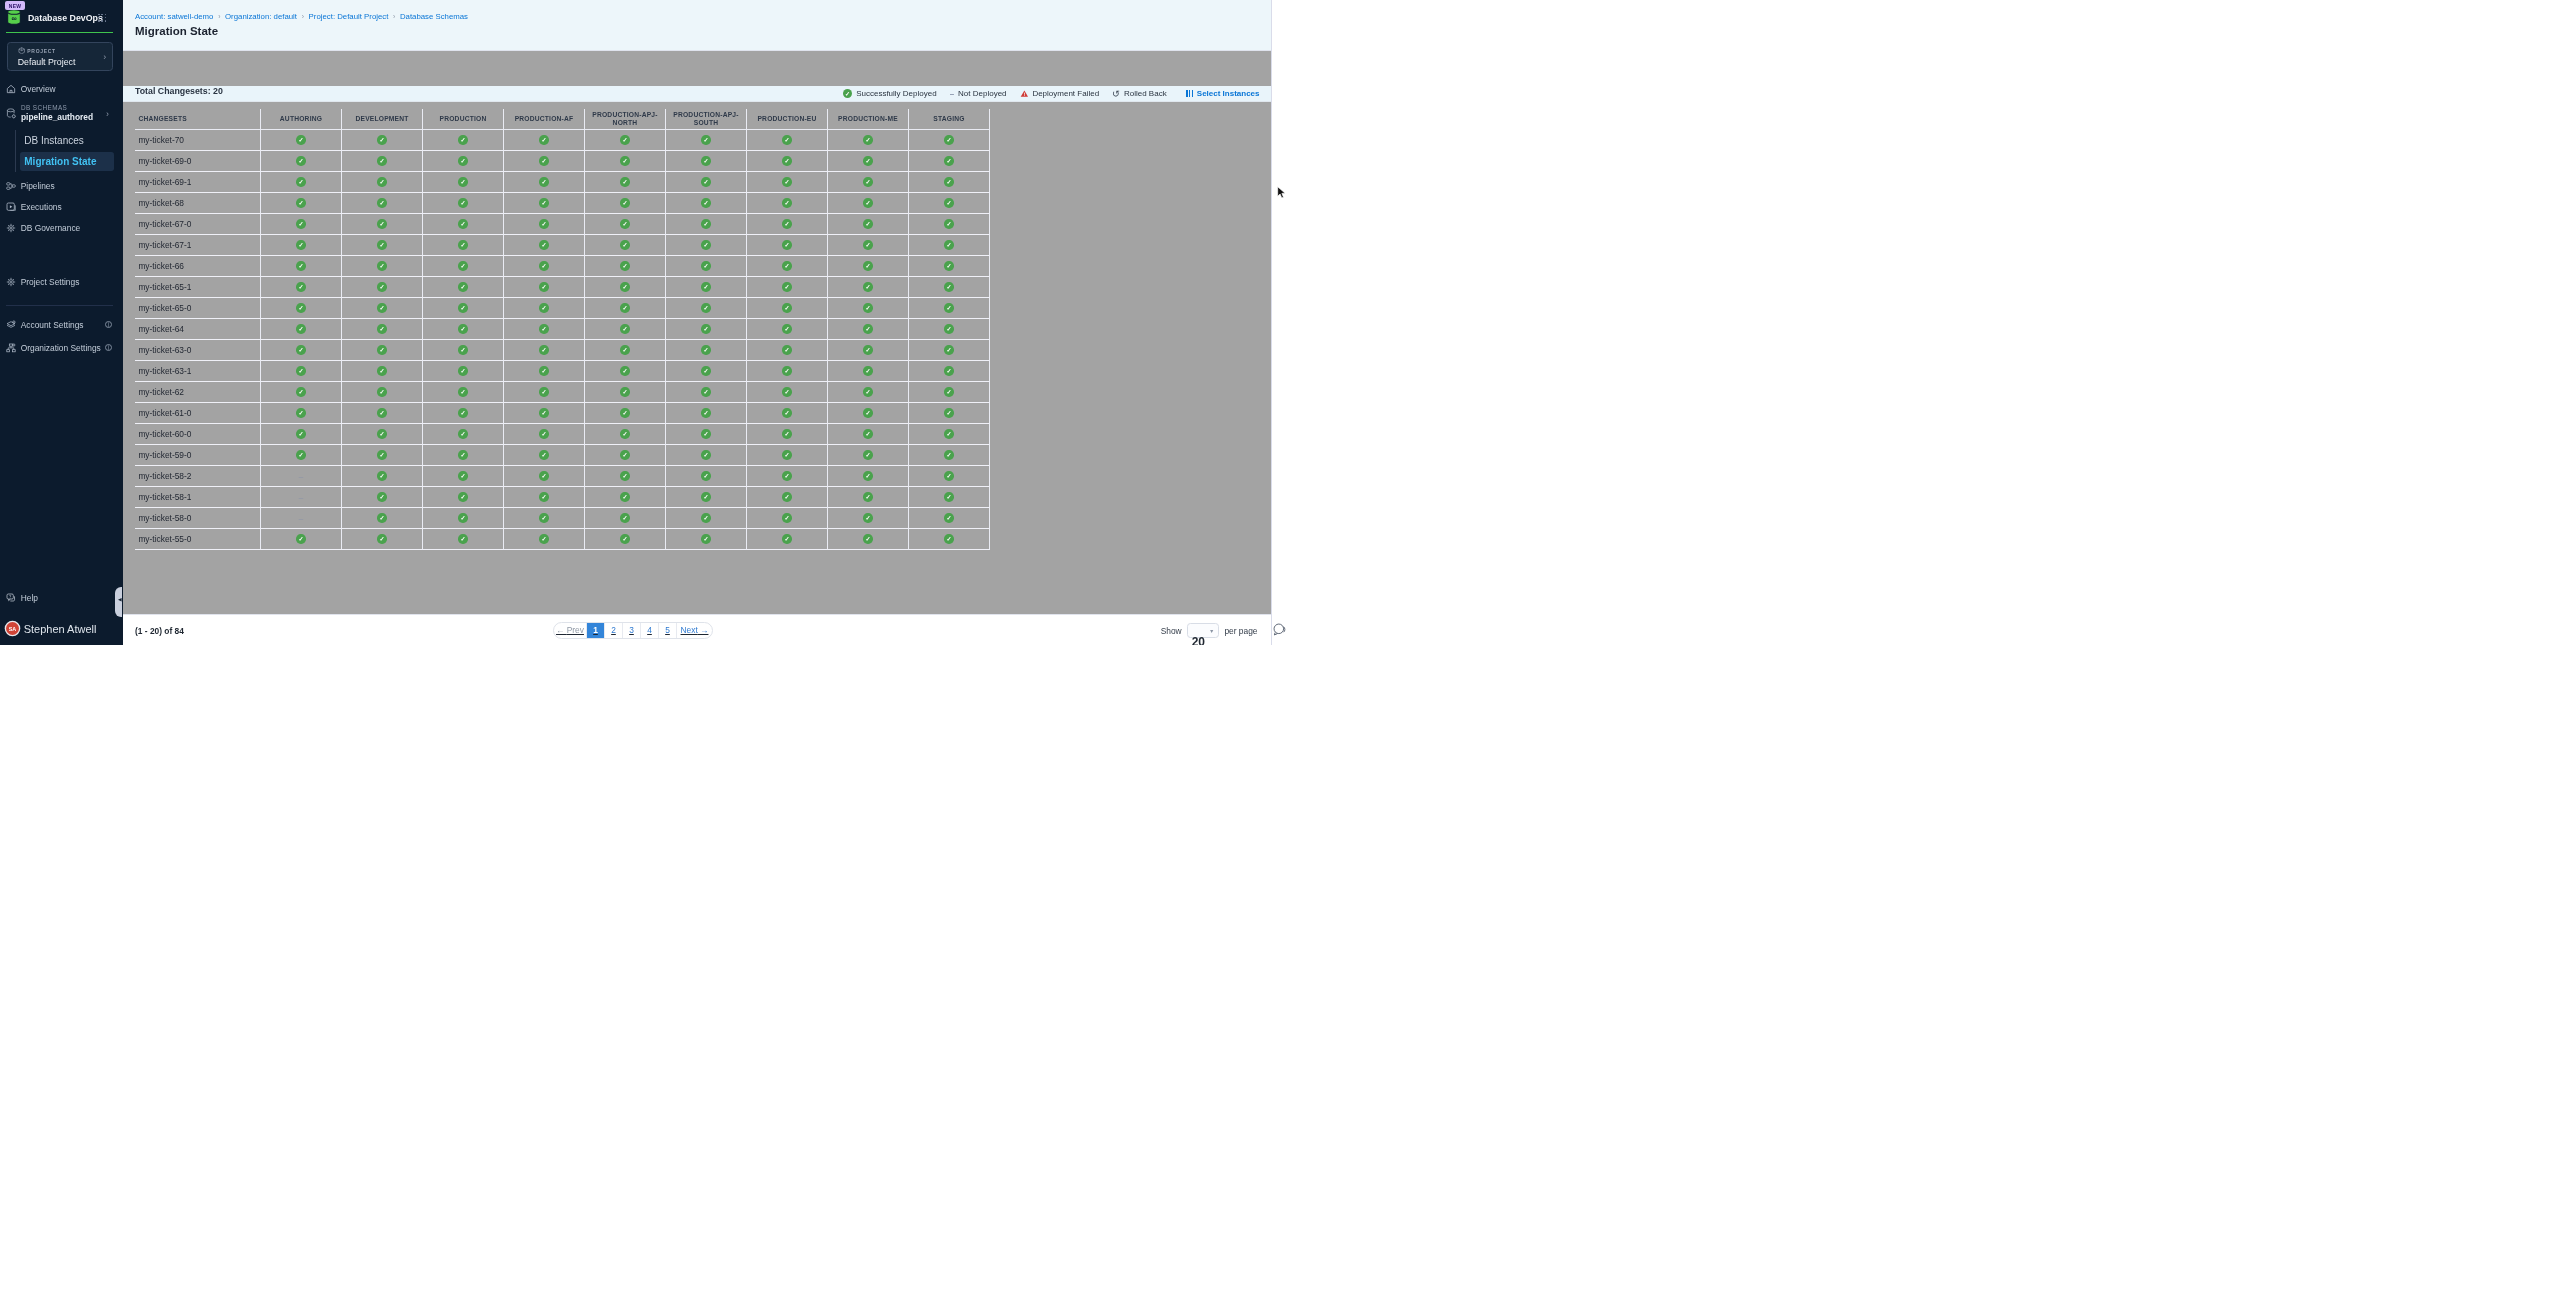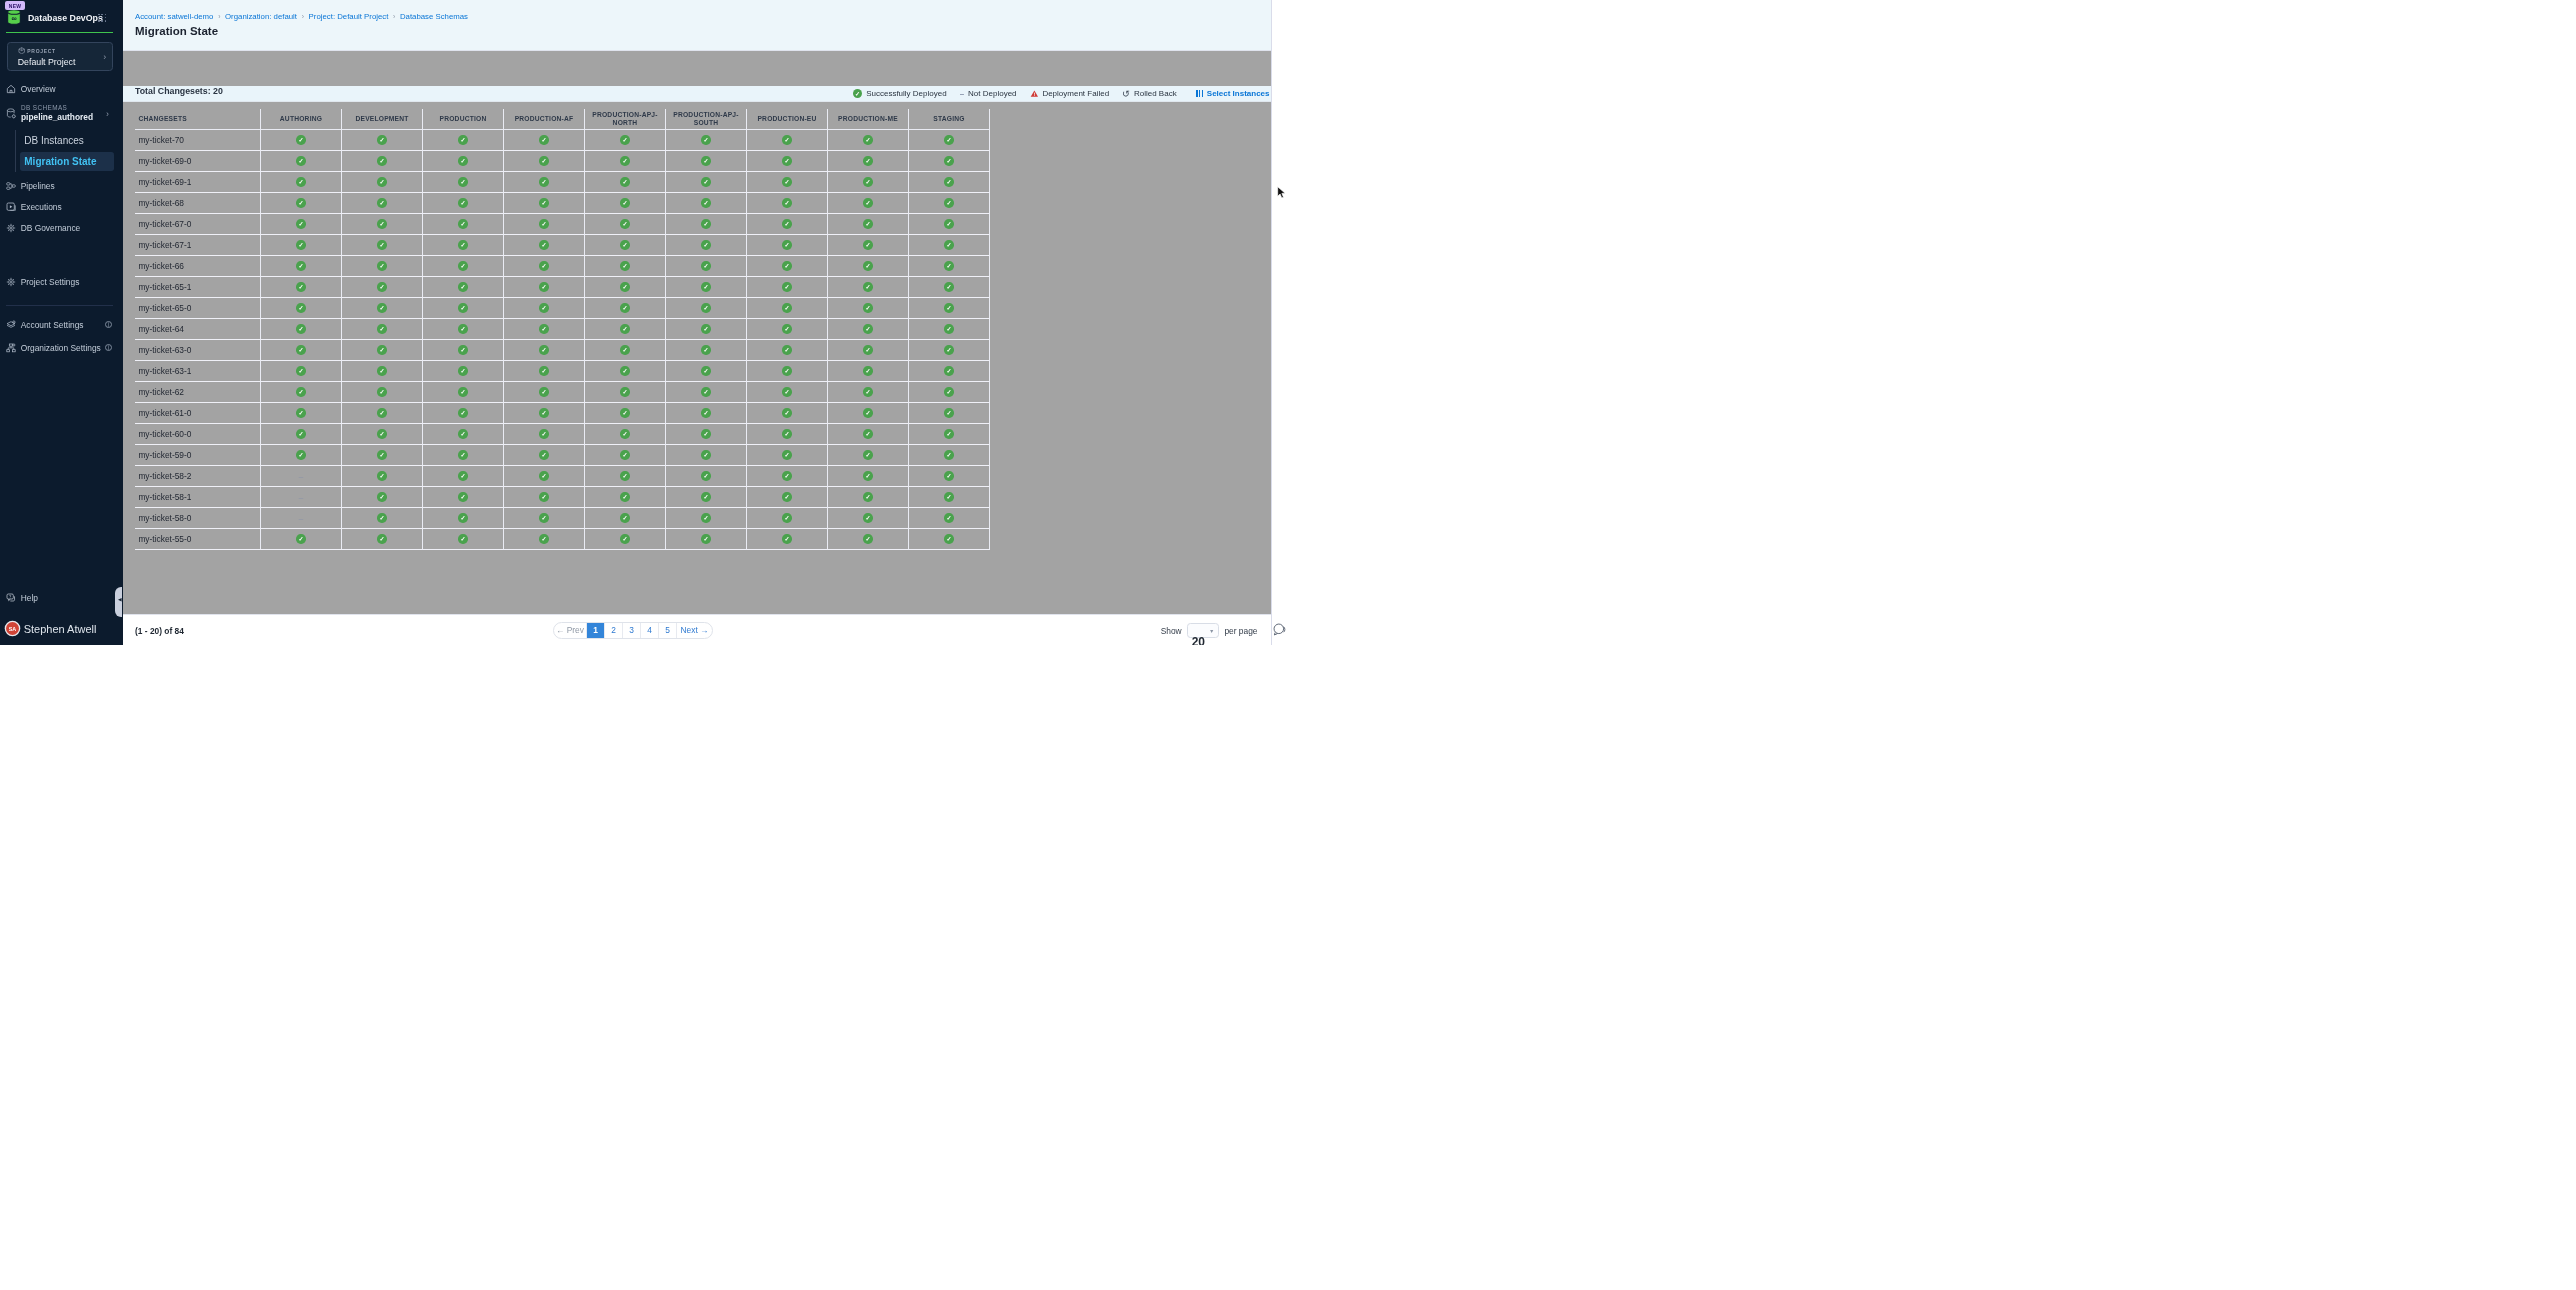--- a/index.html
+++ b/index.html
@@ -76,21 +76,21 @@
     font-family:"Liberation Sans",sans-serif; cursor:pointer; }
   .search-box { position:absolute; right:13px; top:9.4px; width:108px; height:16px; background:#fff;
     border:0.7px solid #ccd2de; border-radius:3.4px; display:flex; align-items:center; padding:0 4.7px; }
   .search-box input { border:none; outline:none; width:100%; font-size:8px; color:#333;
     font-family:"Liberation Sans",sans-serif; margin-left:4px; }
   .search-box input::placeholder { color:#98a1ad; }
 
   .tablebar { position:absolute; left:0; top:86px; right:17.5px; height:16px; background:#e9f4fa;
     border-bottom:0.7px solid #e0e7ee; display:flex; }
   .total-label { margin-left:12px; font-size:8.8px; font-weight:600; color:#2a3442; }
-  .legend { margin-left:auto; margin-right:1px; display:flex; align-items:center; gap:13px; }
+  .legend { margin-left:auto; margin-right:11px; display:flex; align-items:center; gap:13px; }
   .legend-item { display:flex; align-items:center; gap:4px; font-size:8px; color:#2a3440; }
   .dash-glyph { color:#7c87a0; font-weight:bold; }
   .rollback-glyph { font-size:9.4px; color:#3e4856; line-height:1; }
   .select-instances { display:flex; align-items:center; gap:4px; font-size:8px; font-weight:600;
     color:#0a76d6; cursor:pointer; margin-left:6.7px; }
   .bars-icon { display:flex; gap:1.3px; }
   .bars-icon i { width:1.3px; height:6.7px; background:#0a76d6; display:block; }
 
   
   .tbl { position:absolute; left:12px; top:109px; }
@@ -102,21 +102,21 @@
   .t-row .cell { height:21px; border-bottom:0.7px solid #eff0f7; font-size:8.4px; color:#1f2530; }
   .check-badge { width:9.4px; height:9.4px; background:#4aa24d; border-radius:50%; display:flex;
     align-items:center; justify-content:center; }
   .check-badge:after { content:"✓"; color:#fff; font-size:6px; font-weight:bold; }
   .dash-mark:after { content:"–"; color:#8b93a8; font-size:8px; }
 
   
   .footer { position:absolute; left:0; bottom:0; right:17.5px; height:31px; background:#fff; border-top:0.7px solid #e0e3ec; }
   .range-label { position:absolute; left:12px; top:10.8px; font-size:8.4px; font-weight:600; color:#1f2731; }
   .pagination { position:absolute; left:430px; top:6.7px; height:17.5px; display:flex;
-    border:0.7px solid #dfe3ea; border-radius:8.8px; overflow:hidden; background:#fff; }
+    border:0.7px solid #dfe3ea; border-radius:8.8px; overflow:hidden; background:#fff;text-decoration:underline; }
   .page-cell, .nav-cell { display:flex; align-items:center; justify-content:center; font-size:8.4px;
     cursor:pointer; color:#2f7ad1; }
   .page-cell { width:18px; border-left:0.7px solid #e7eaf0; }
   .page-cell.active { background:#3385d9; color:#fff; font-weight:bold; }
   .nav-cell.prev { width:32px; color:#9099a6; border-left:none; }
   .nav-cell.prev:before { content:"← "; white-space:pre; }
   .nav-cell.next { width:36px; border-left:0.7px solid #e7eaf0;text-align:center; }
   .nav-cell.next:after { content:" →"; white-space:pre; }
   .show-group { position:absolute; right:13px; top:8px; display:flex; align-items:center; gap:5.4px;
     font-size:8.4px; color:#333c49; }

